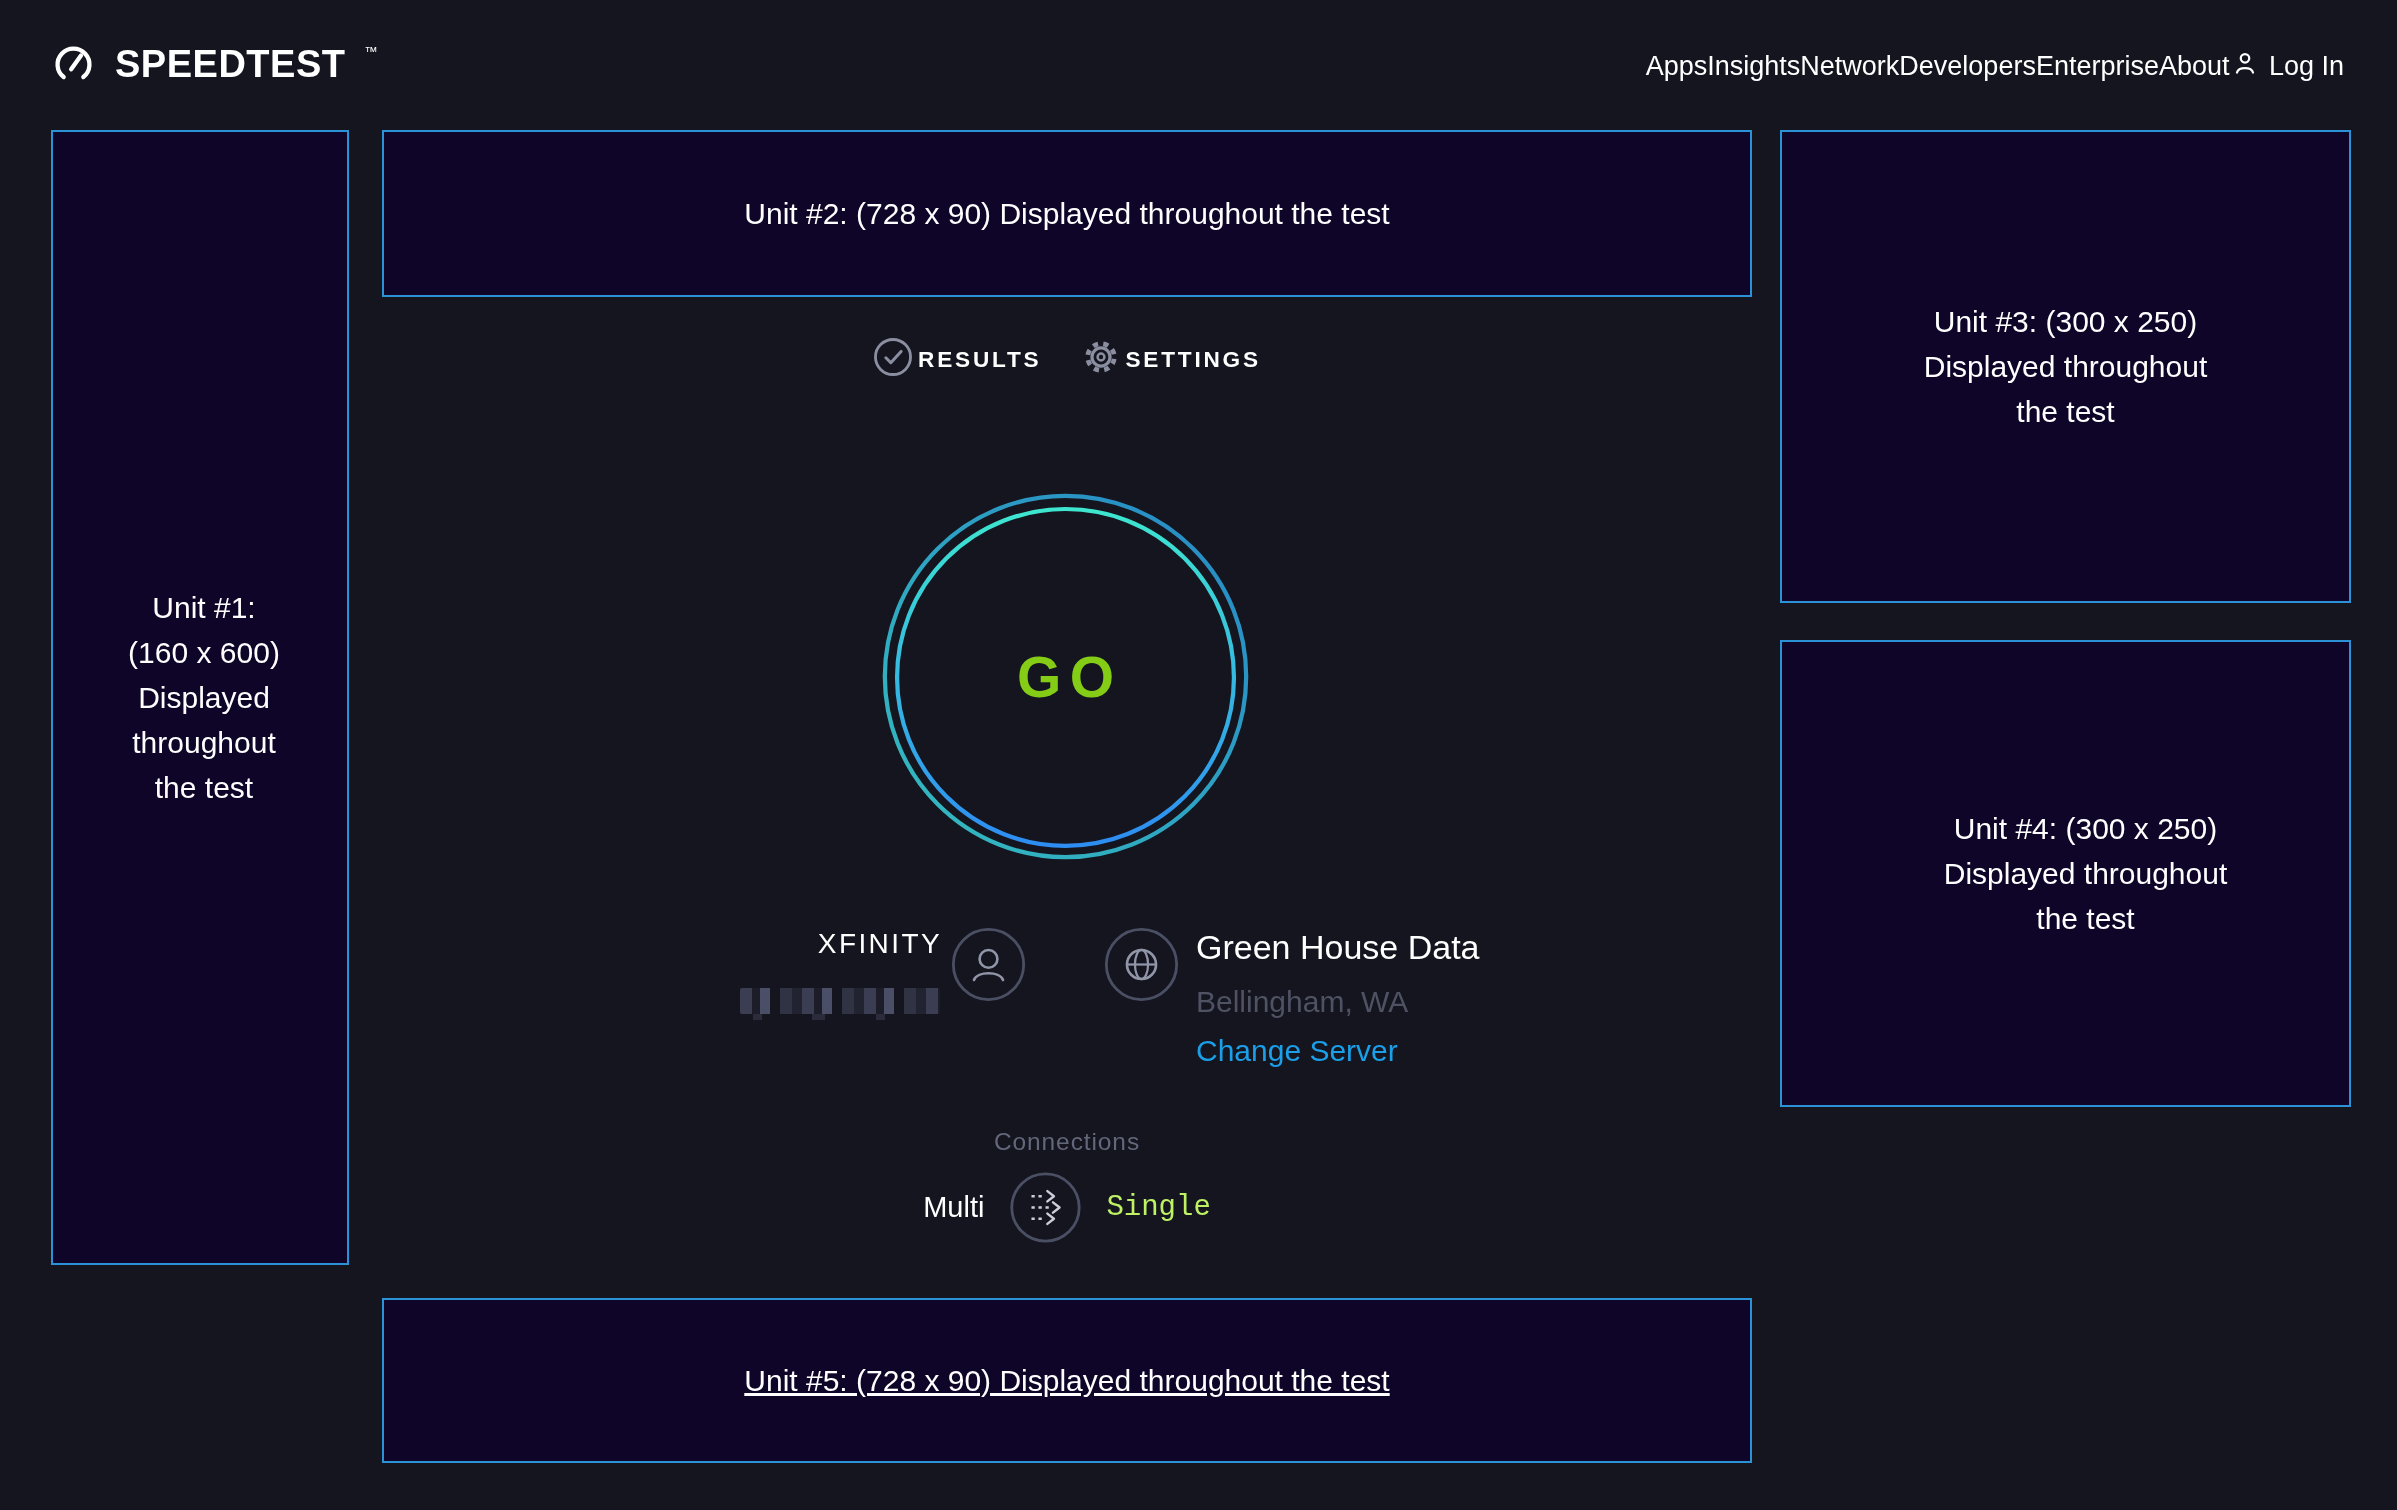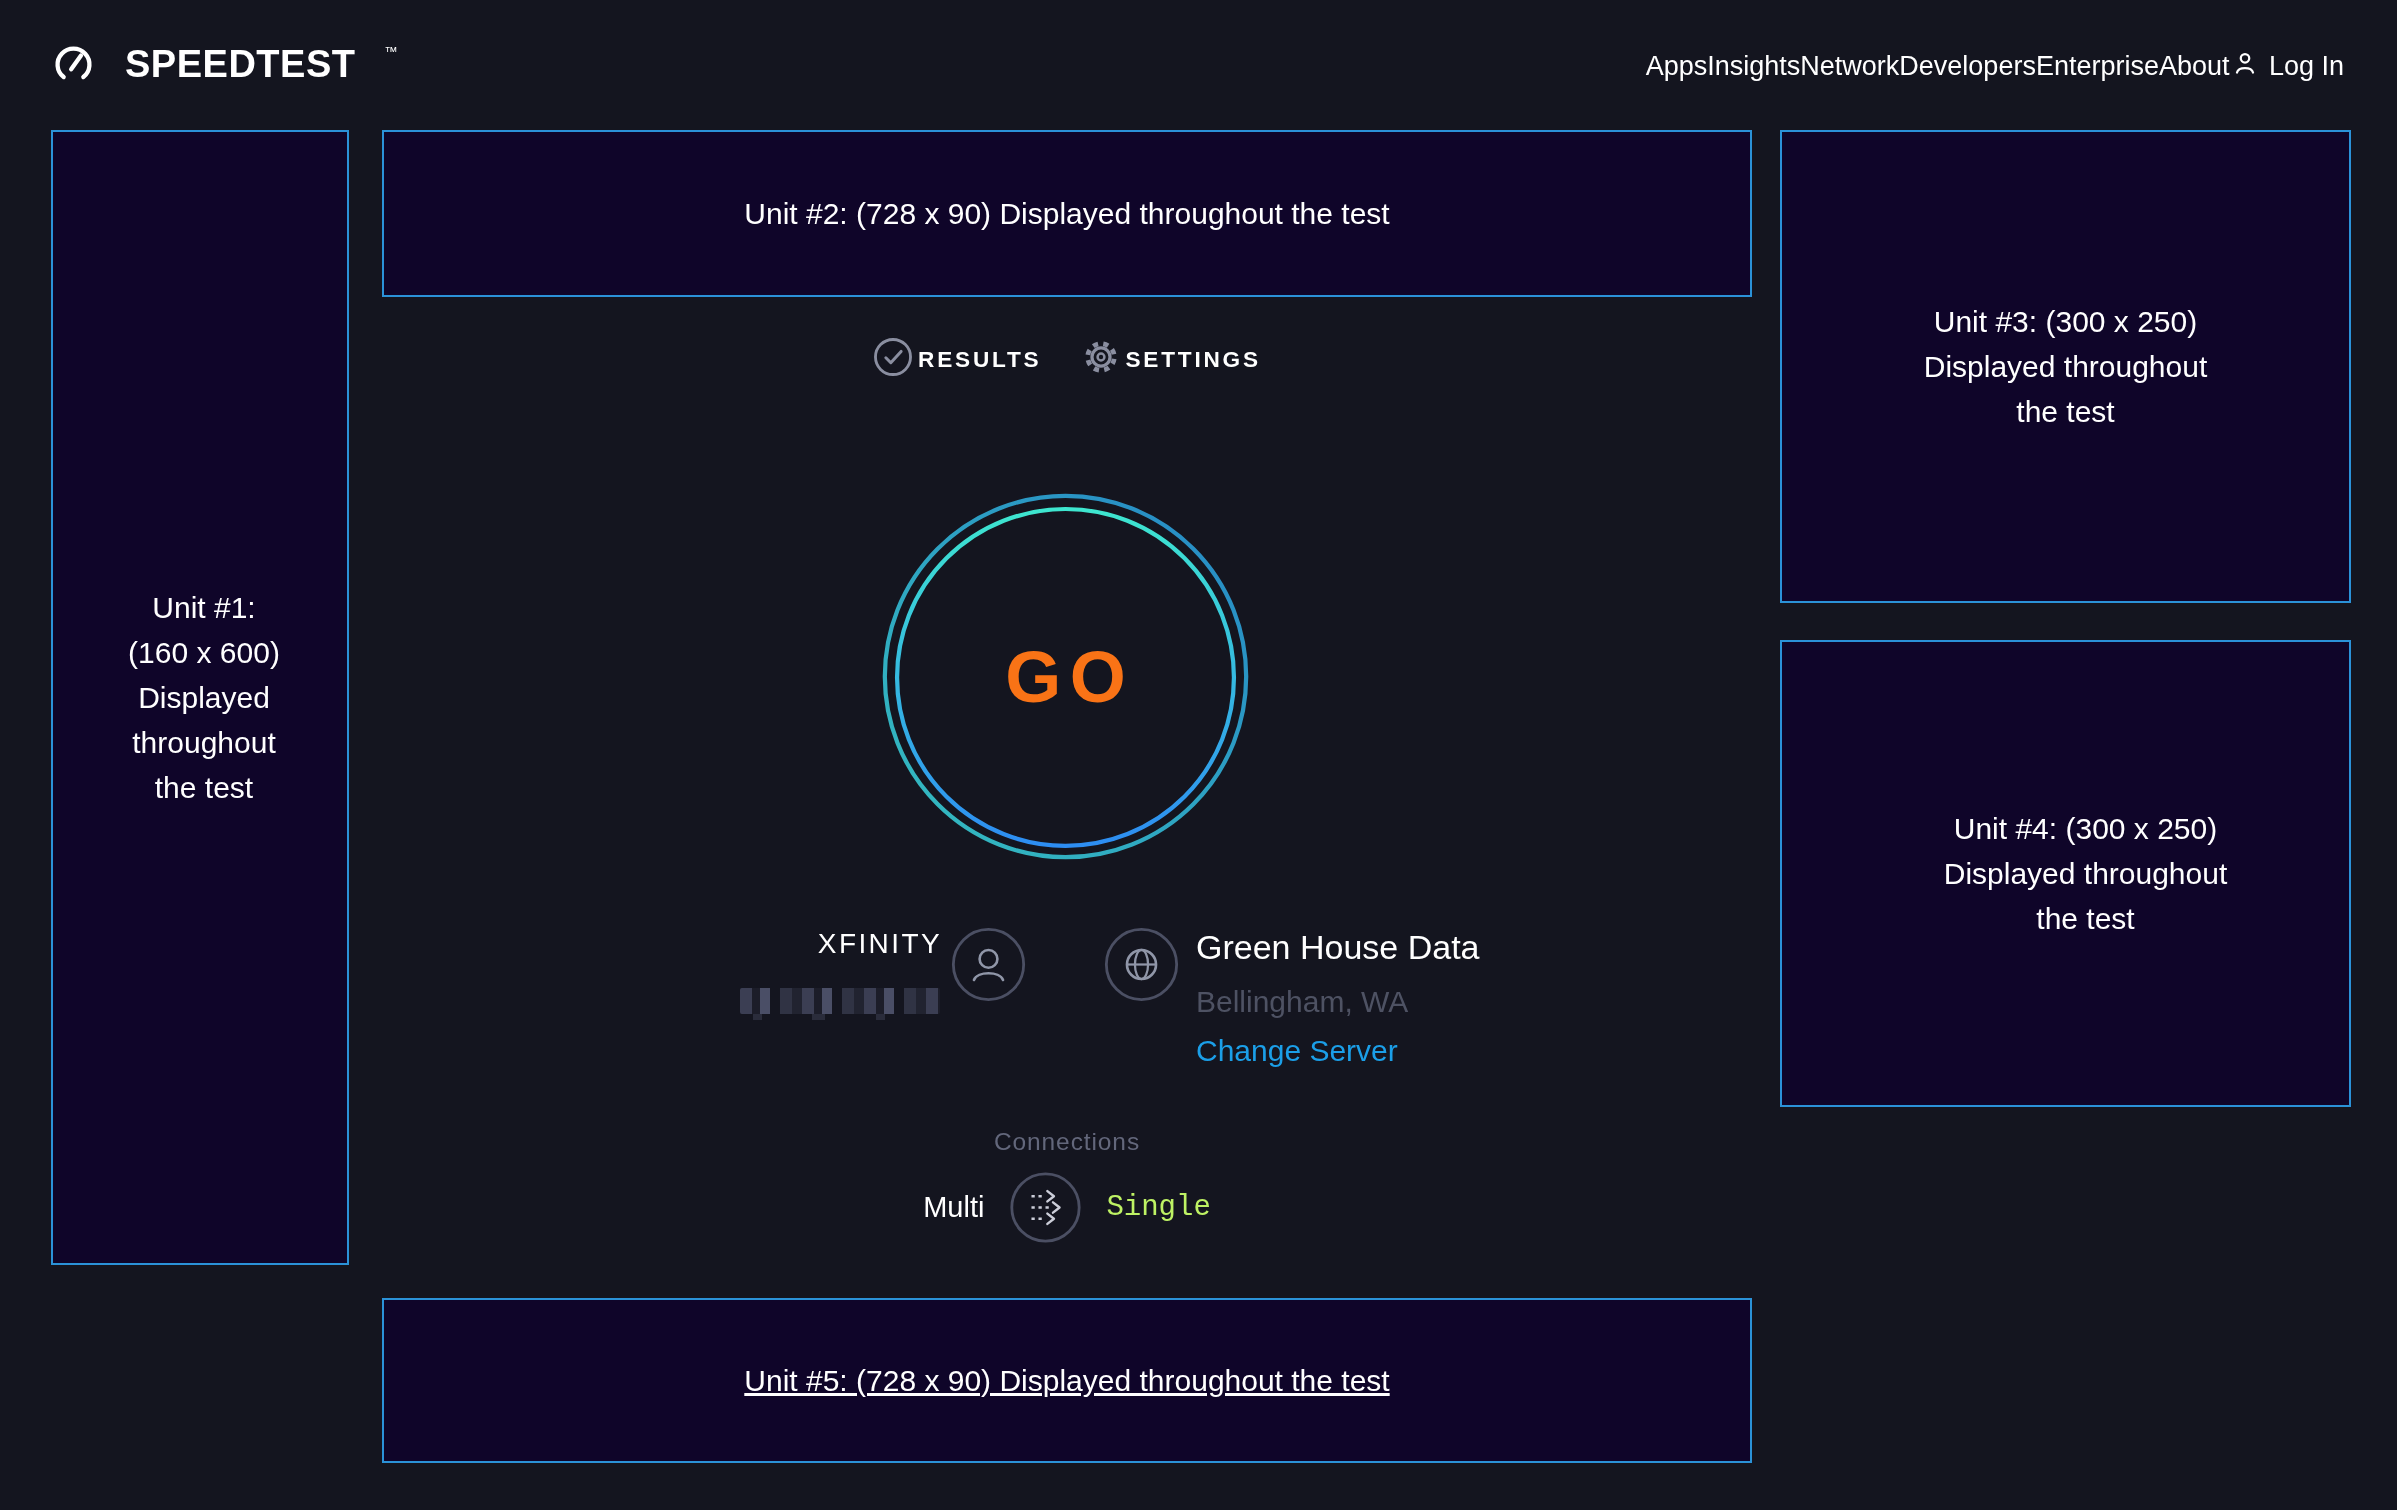--- a/index.html
+++ b/index.html
@@ -9,21 +9,21 @@
     position:relative; width:2397px; height:1510px;
     background:#14151f; overflow:hidden; color:#fff;
   }
 
   
   .header {
     position:absolute; left:0; top:0; width:2397px; height:132px;
     display:flex; align-items:center; justify-content:space-between;
     padding:0 53px 0 51px;
   }
-  .brand { display:flex; align-items:flex-start; gap:29px; cursor:pointer; }
+  .brand { display:flex; align-items:flex-start; gap:19px; cursor:pointer; }
   .brand-text { font-size:38px; font-weight:700; letter-spacing:0.5px; color:#fff; line-height:45px; }
   .brand-tm { font-size:13px; color:#fff; position:relative; top:1.9px; }
   .nav { display:flex; align-items:center; }
   .nav-link { font-size:27px; color:#fff; text-decoration:none; cursor:pointer; font-weight:400; }
   .login { display:flex; align-items:center; gap:9.4px; }
 
   
   .ad {
     position:absolute; background:#0f0529; border:2.8px solid #2b92d8;
     display:flex; align-items:center; justify-content:center;
@@ -47,21 +47,21 @@
     font-family:"Liberation Sans", sans-serif;
     font-size:22.6px; font-weight:700; letter-spacing:2.8px; color:#fff;
   }
 
   
   .go-wrap { position:absolute; left:882px; top:493px; width:367px; height:367px; cursor:pointer; background:none; border:none; }
   .go-wrap svg { position:absolute; left:0; top:0; }
   .go-label {
     position:absolute; left:0; top:0; width:367px; height:367px;
     display:flex; align-items:center; justify-content:center;
-    font-size:72px; font-weight:700; letter-spacing:8.5px; color:#f97316;
+    font-size:57px; font-weight:700; letter-spacing:8.5px; color:#84cc16;
     text-indent:8.5px; font-family:"Liberation Sans", sans-serif;
   }
 
   
   .xfinity {
     position:absolute; left:603px; top:928px; width:339px;
     text-align:right; font-size:28px; font-weight:500; letter-spacing:2.4px; color:#fff;
   }
   .redacted {
     position:absolute; left:740px; top:988px; width:200px; height:26px; border-radius:1.9px;

